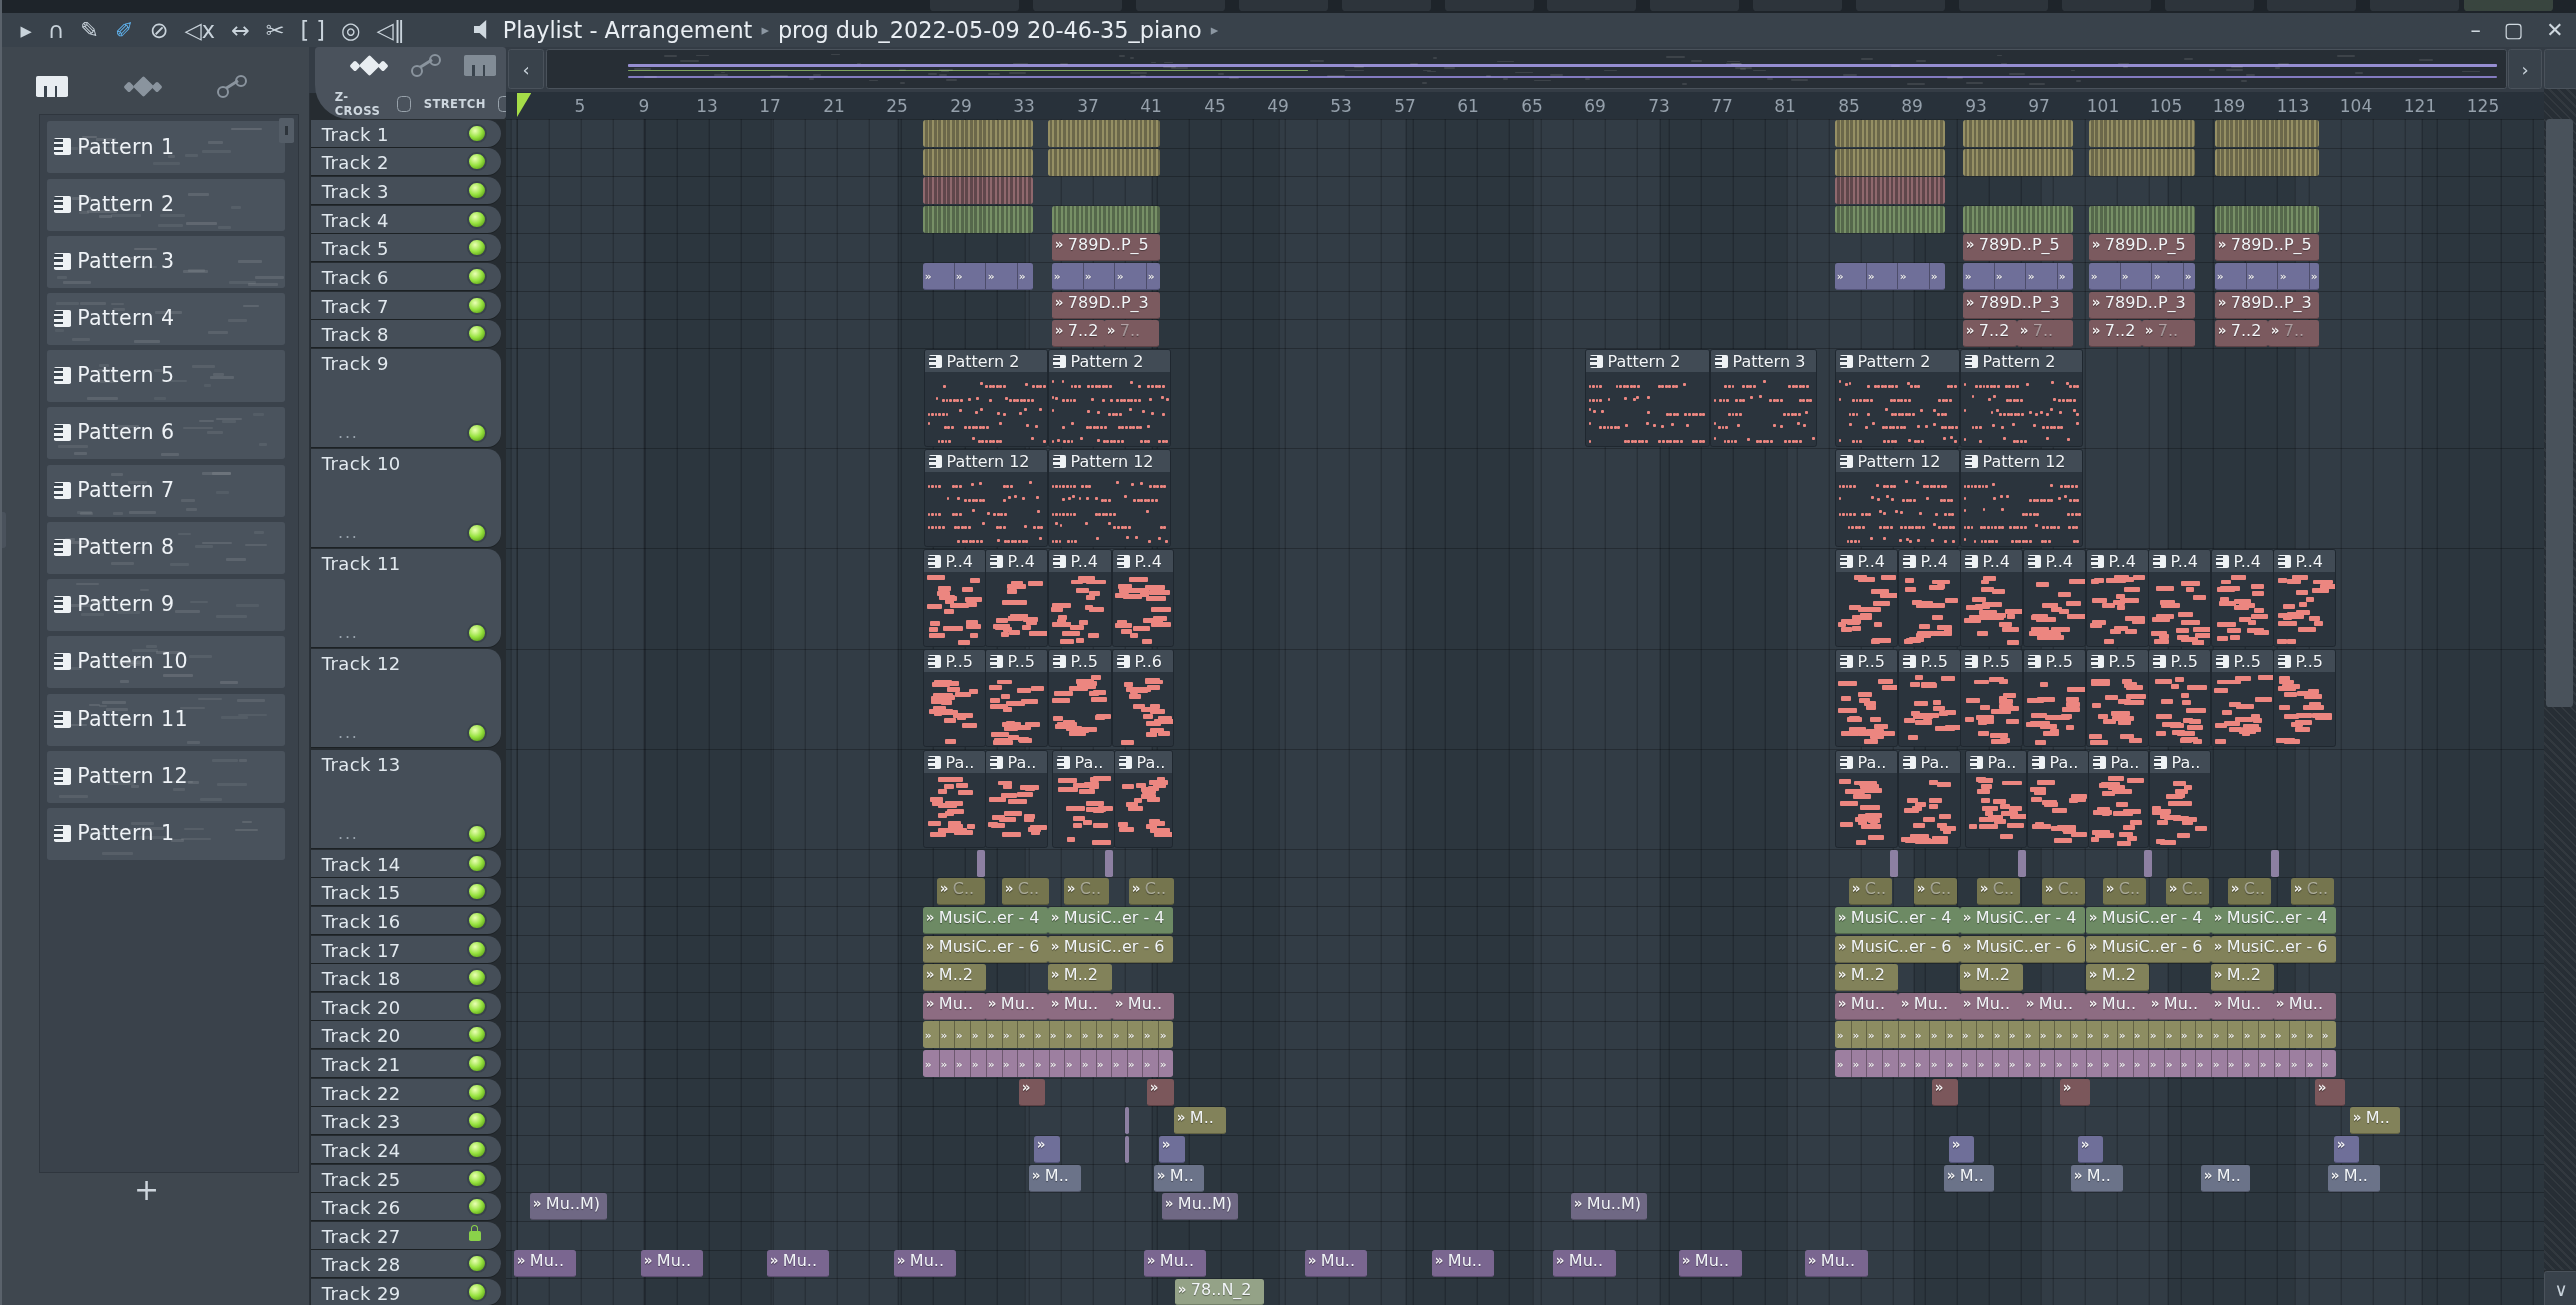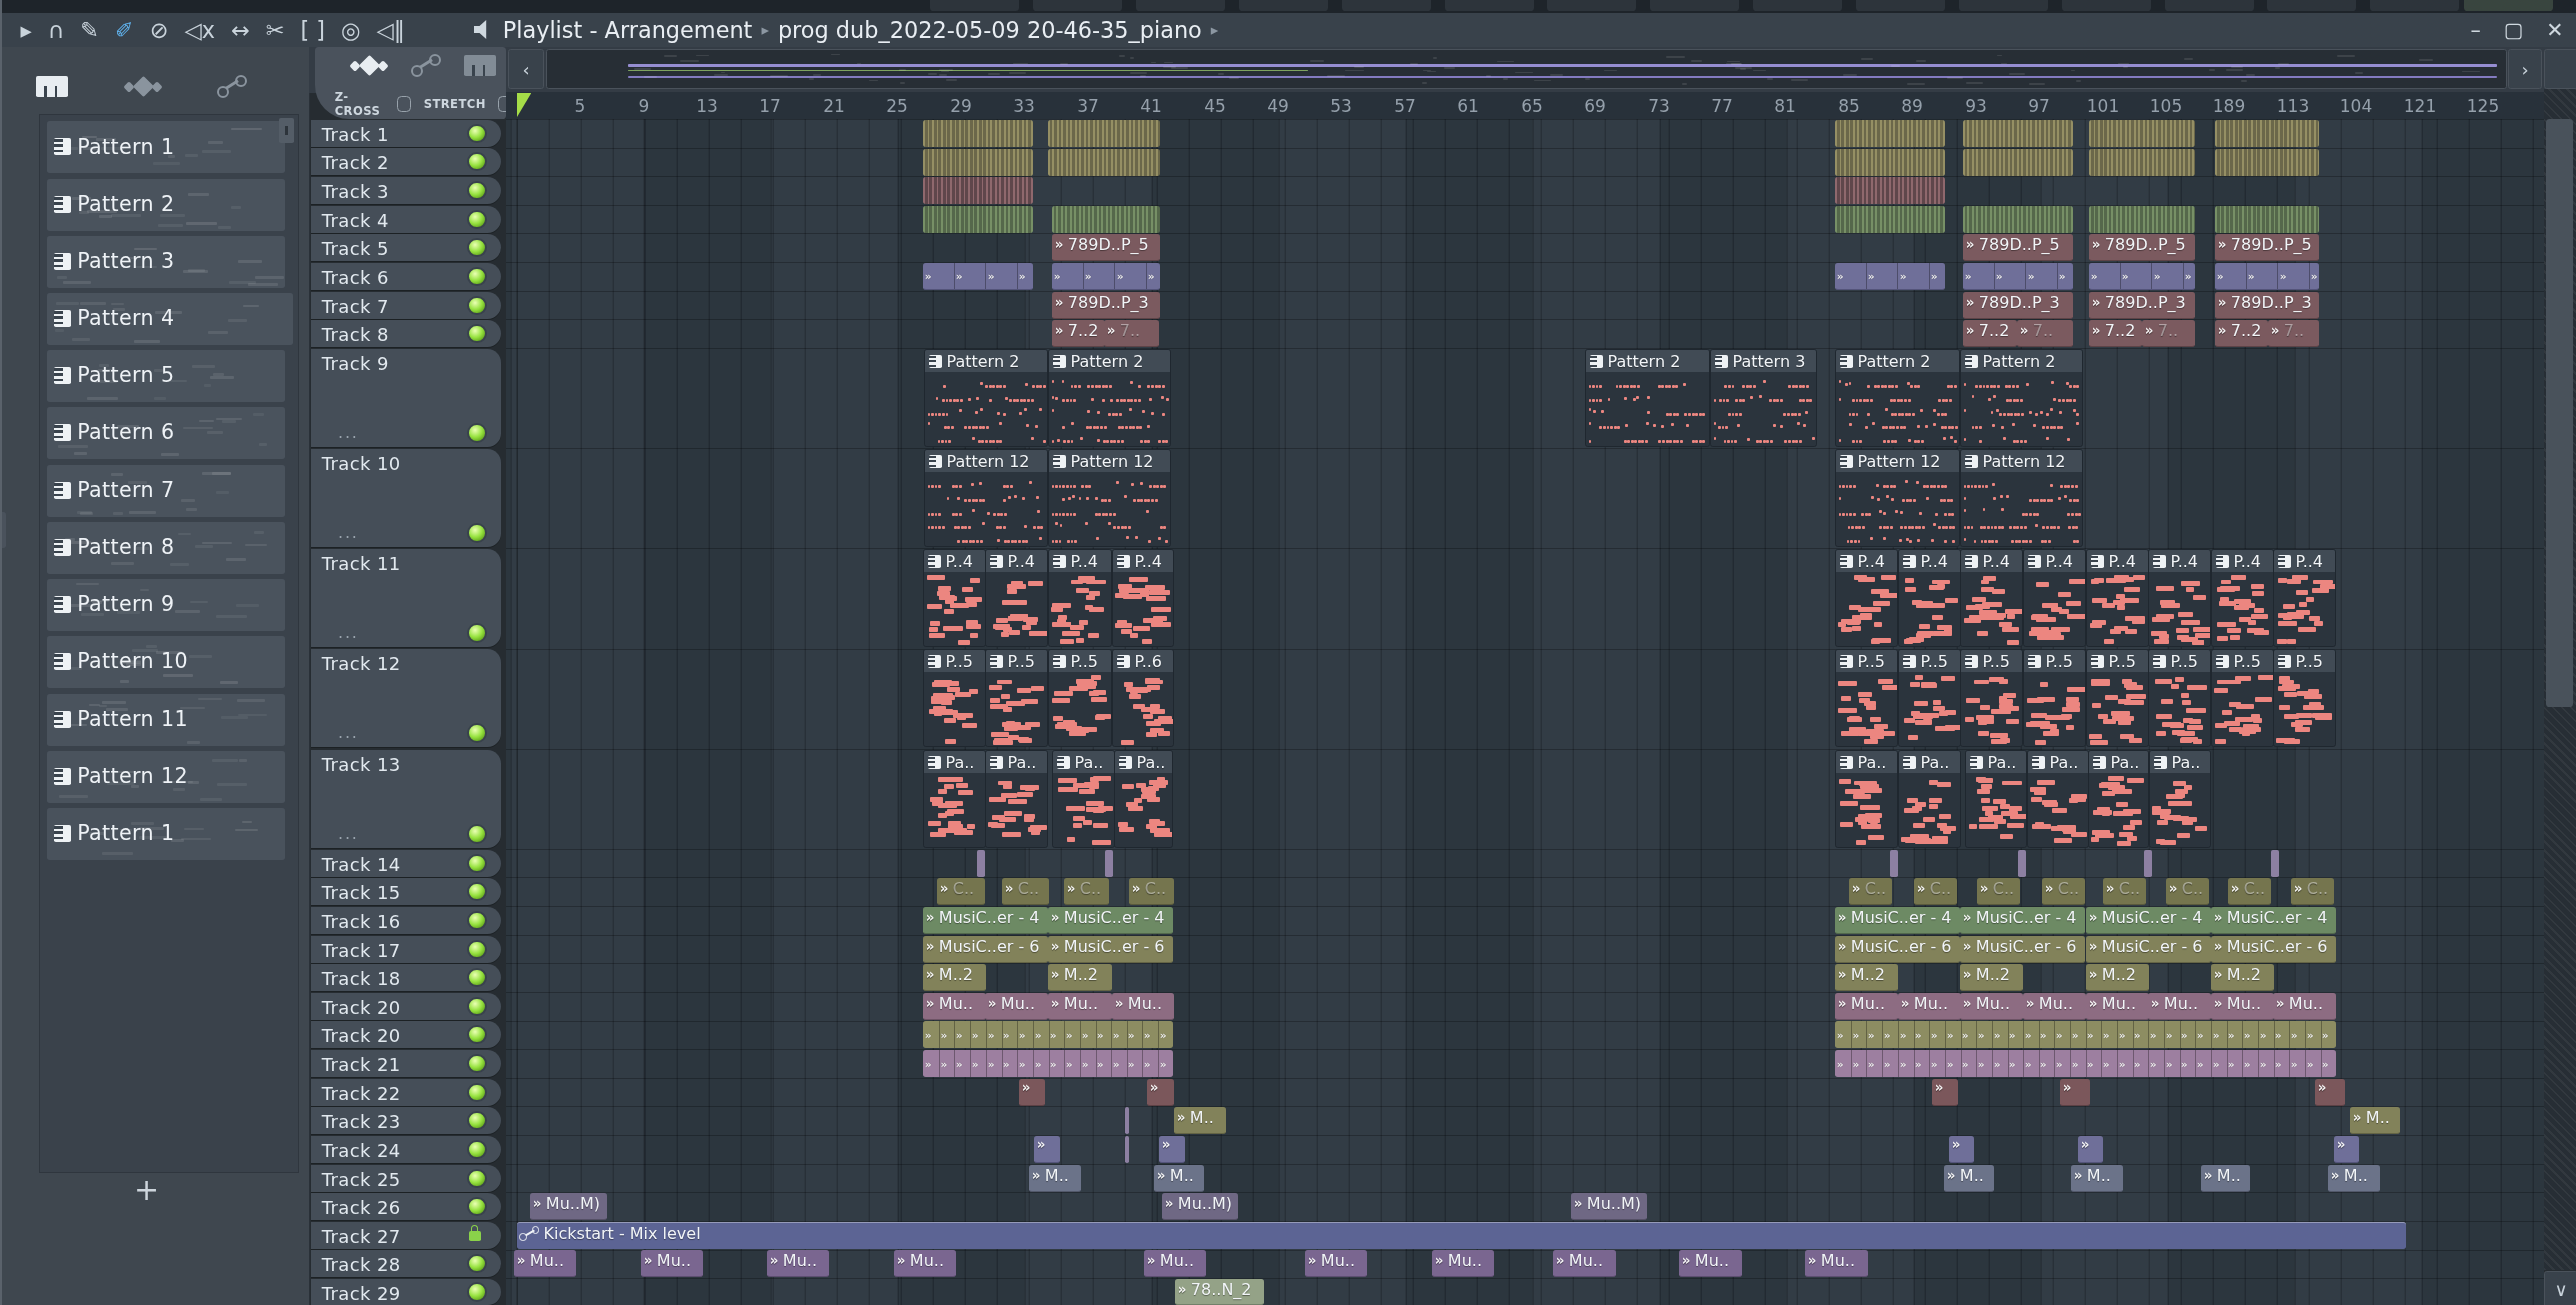--- a/index.html
+++ b/index.html
@@ -206,21 +206,21 @@
       <div class="pdash" style="left: 141px; top: 33px; width: 17px; background: rgba(255, 255, 255, 0.08);"></div>
       <div class="pdash" style="left: 16px; top: 45px; width: 28px; background: rgba(255, 255, 255, 0.1);"></div>
       <div class="pdash" style="left: 208px; top: 40px; width: 29px; background: rgba(255, 255, 255, 0.1);"></div>
       <div class="pdash" style="left: 182px; top: 45px; width: 27px; background: rgba(255, 255, 255, 0.07);"></div>
       <div class="pdash" style="left: 87px; top: 29.5px; width: 23px; background: rgba(255, 255, 255, 0.07);"></div>
       <div class="pdash" style="left: 87px; top: 11.6px; width: 22.4px; background: rgba(255, 255, 255, 0.12);"></div>
       <div class="pdash" style="left: 201px; top: 47px; width: 30px; background: rgba(255, 255, 255, 0.1);"></div>
       <span class="picon"></span>
       <span class="lbl">Pattern 3</span>
     </div>
-    <div class="pitem" style="top: 178px; padding-left: 8px;">
+    <div class="pitem" style="top: 178px;">
       <div class="pdash" style="left: 64px; top: 9.8px; width: 12.5px; background: rgba(255, 255, 255, 0.08);"></div>
       <div class="pdash" style="left: 181px; top: 26px; width: 19px; background: rgba(255, 255, 255, 0.08);"></div>
       <div class="pdash" style="left: 25px; top: 45px; width: 18px; background: rgba(255, 255, 255, 0.08);"></div>
       <div class="pdash" style="left: 66px; top: 15px; width: 11.6px; background: rgba(255, 255, 255, 0.09);"></div>
       <div class="pdash" style="left: 196px; top: 11.6px; width: 16px; background: rgba(255, 255, 255, 0.11);"></div>
       <div class="pdash" style="left: 33px; top: 9px; width: 26px; background: rgba(255, 255, 255, 0.09);"></div>
       <div class="pdash" style="left: 108px; top: 18px; width: 27px; background: rgba(255, 255, 255, 0.11);"></div>
       <div class="pdash" style="left: 8px; top: 36px; width: 9px; background: rgba(255, 255, 255, 0.06);"></div>
       <div class="pdash" style="left: 9px; top: 9px; width: 22.4px; background: rgba(255, 255, 255, 0.07);"></div>
       <div class="pdash" style="left: 87px; top: 47px; width: 26px; background: rgba(255, 255, 255, 0.11);"></div>
@@ -3162,30 +3162,20 @@
         <span class="aico">»</span>
         <span class="ctxt">Mu..M)</span>
       </div>
     </div>
     <div class="clip c-greypurple" style="left: 1065px; top: 1074px; width: 76px; height: 27px;">
       <div class="clab">
         <span class="aico">»</span>
         <span class="ctxt">Mu..M)</span>
       </div>
     </div>
-    <div class="clip c-auto" style="left: 10.7px; top: 1103px; width: 1889px; height: 27px;">
-      <div class="clab">
-        <span class="lnkico">
-          <i class="c c1"></i>
-          <i class="ln"></i>
-          <i class="c c2"></i>
-        </span>
-        <span class="ctxt">Kickstart - Mix level</span>
-      </div>
-    </div>
     <div class="clip c-plum" style="left: 8px; top: 1131px; width: 62px; height: 27px;">
       <div class="clab">
         <span class="aico">»</span>
         <span class="ctxt">Mu..</span>
       </div>
     </div>
     <div class="clip c-plum" style="left: 135px; top: 1131px; width: 62px; height: 27px;">
       <div class="clab">
         <span class="aico">»</span>
         <span class="ctxt">Mu..</span>

